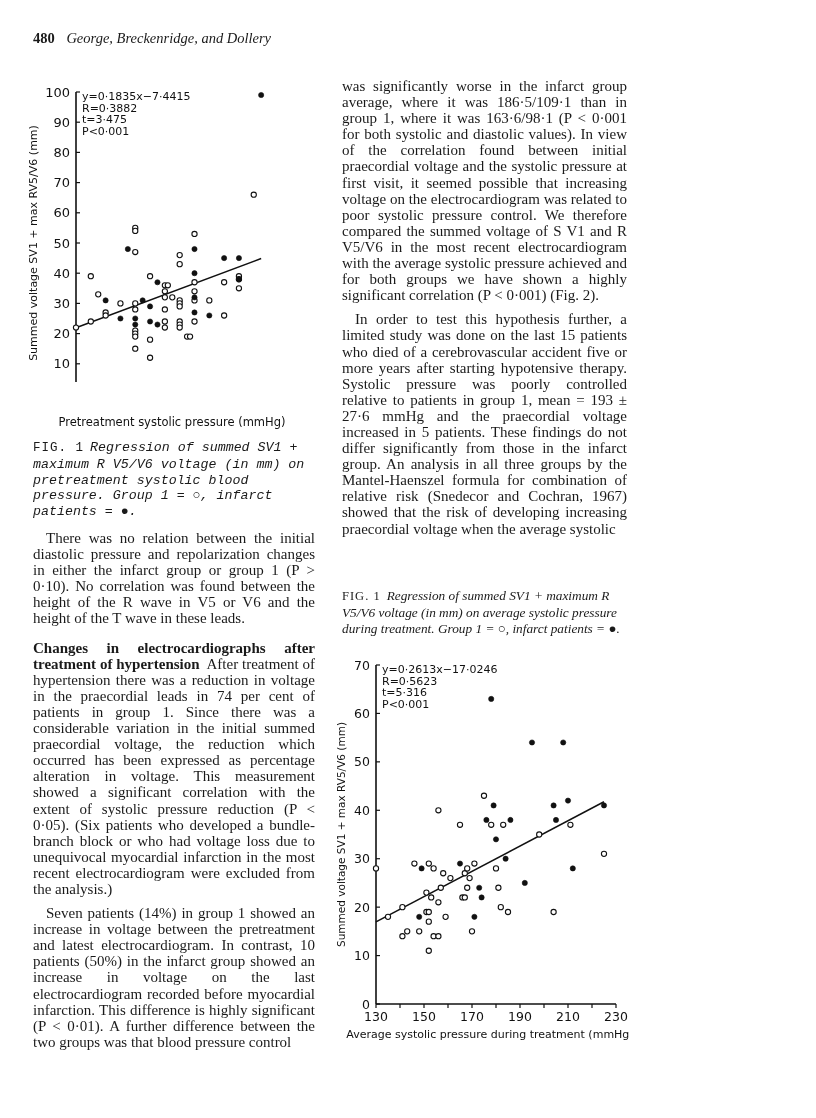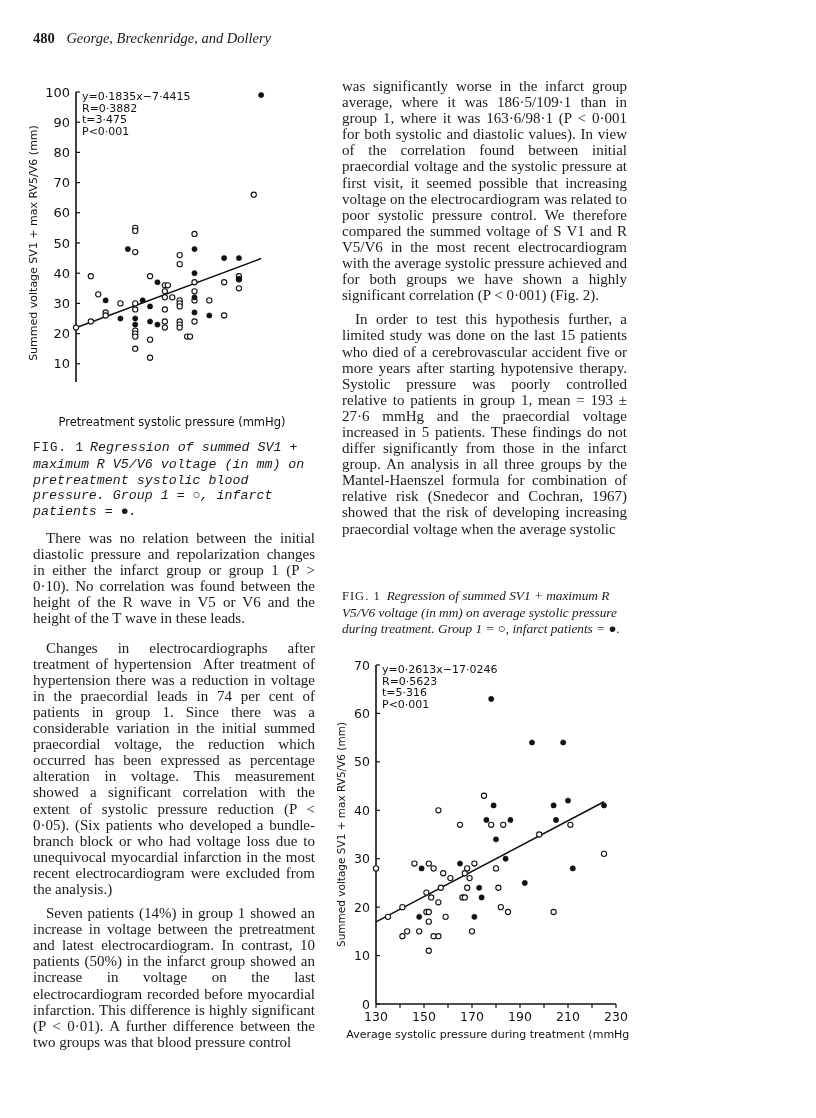--- a/index.html
+++ b/index.html
@@ -6,21 +6,21 @@
   body { width: 816px; height: 1118px; position: relative; overflow: hidden;
          font-family: "Liberation Serif", "DejaVu Serif", serif; color: #1a1a1a; }
   .header { position: absolute; left: 33px; top: 30px; font-size: 14.5px; }
   .header .pnum { font-weight: bold; margin-right: 8px; }
   .header .authors { font-style: italic; }
   .col { position: absolute; font-size: 15px; line-height: 16.1px; text-align: justify; }
   .col p { margin: 0; }
   .col p.indent { text-indent: 13px; margin-top: 8px; }
   .caption { position: absolute; font-size: 13.3px; line-height: 15.8px; font-style: italic; }
   .caption .figlabel { font-style: normal; font-variant: small-caps; letter-spacing: 1px; font-size: 12.5px; margin-right: 6px; }
-  .sec-head { font-weight: normal; margin-left: 13px; }
+  .sec-head { font-weight: bold; }
   svg text { font-family: "DejaVu Sans", "Liberation Sans", sans-serif; fill: #111; }
   .chart { position: absolute; }
 </style>
 </head>
 <body>
 
 <div class="header">
   <span class="pnum">480</span>
   <span class="authors">George, Breckenridge, and Dollery</span>
 </div>

